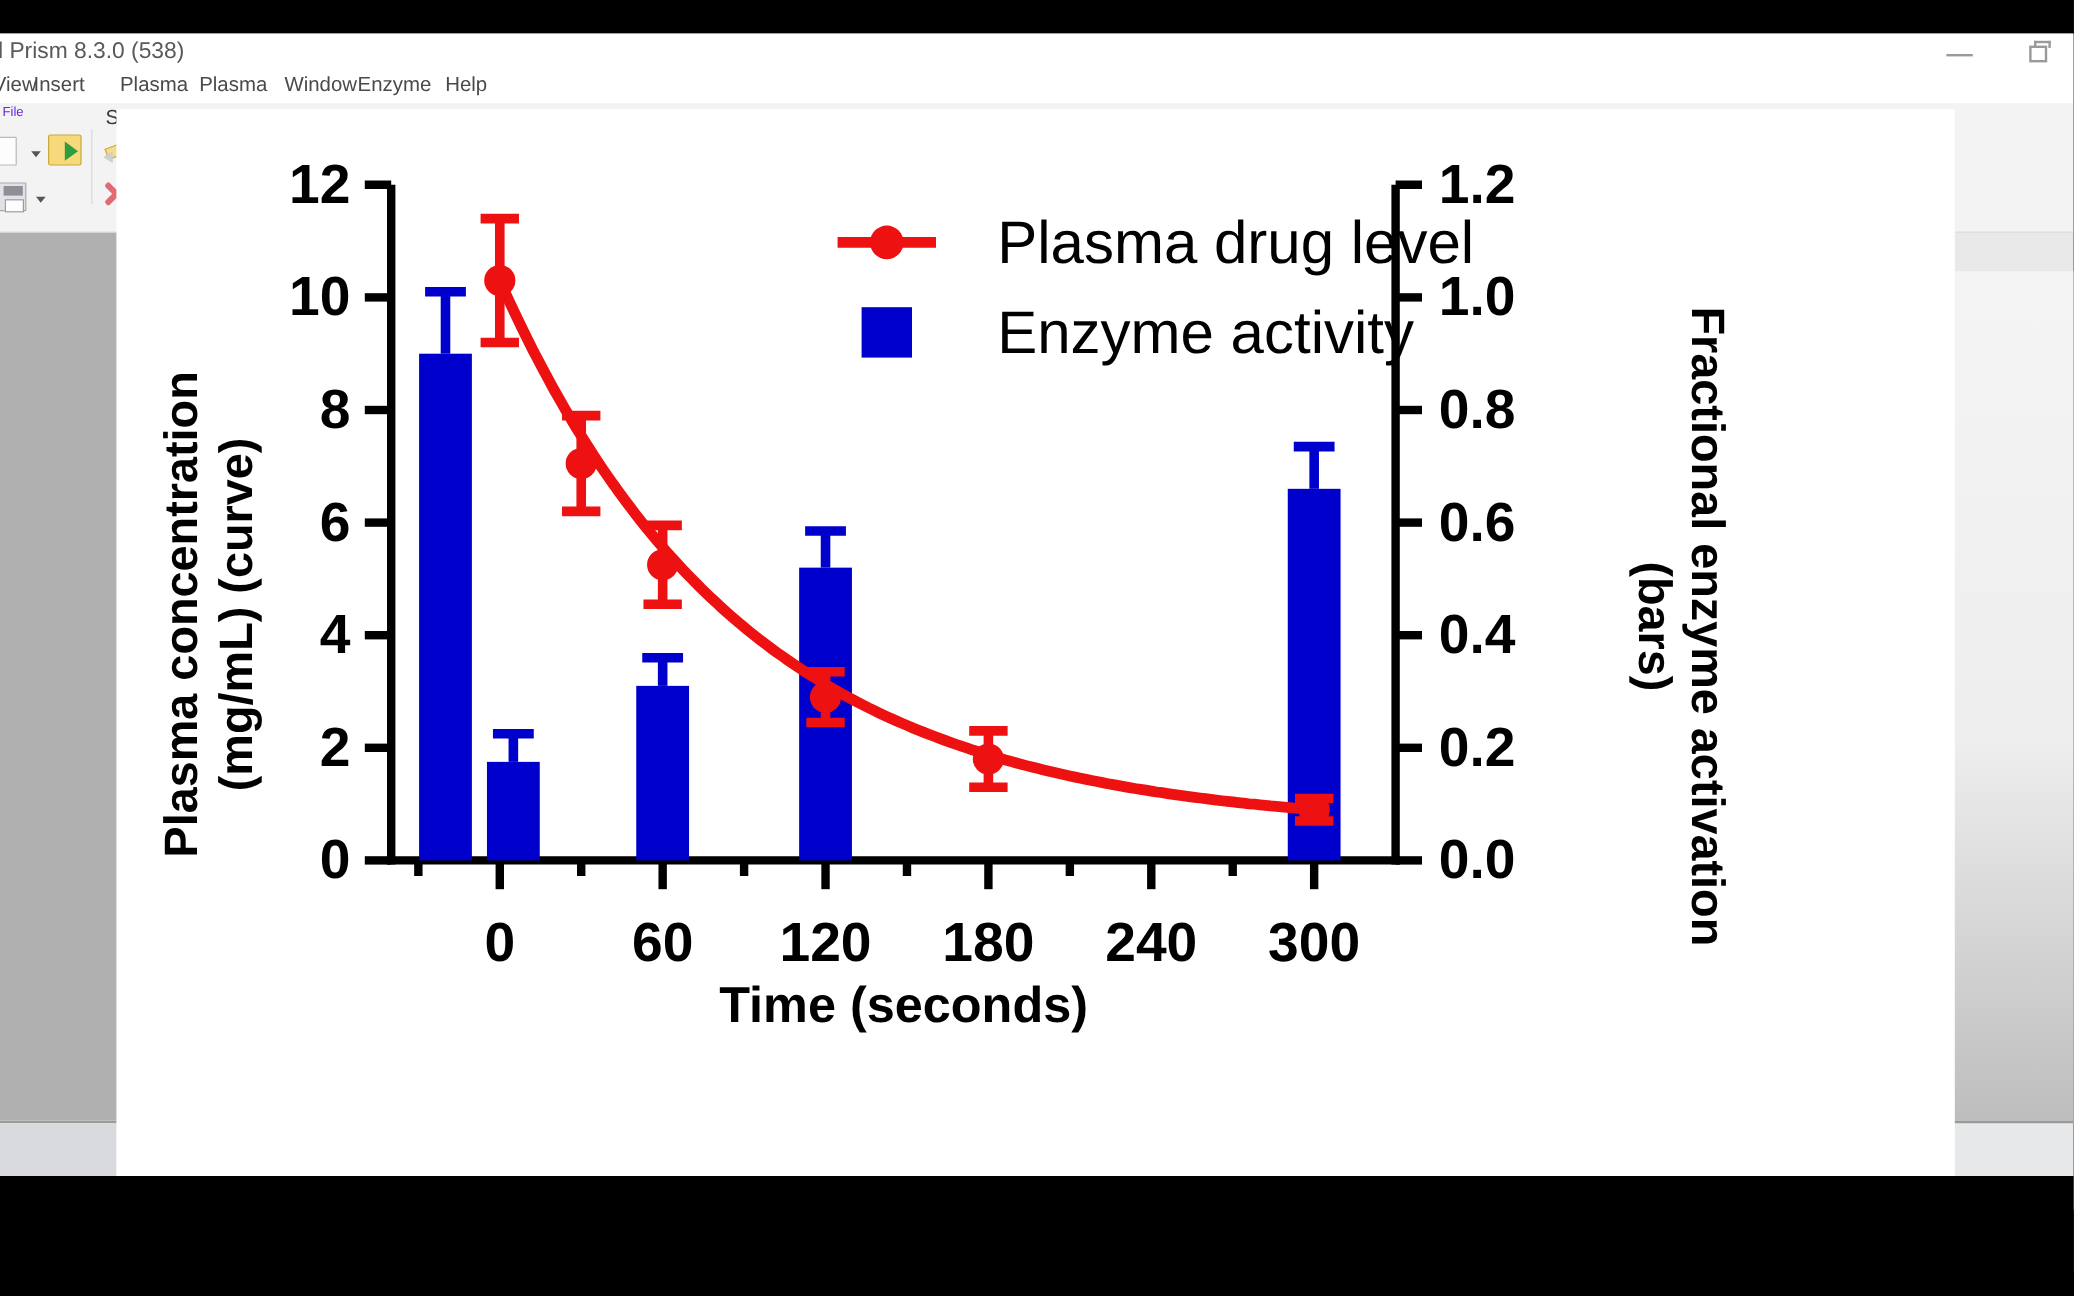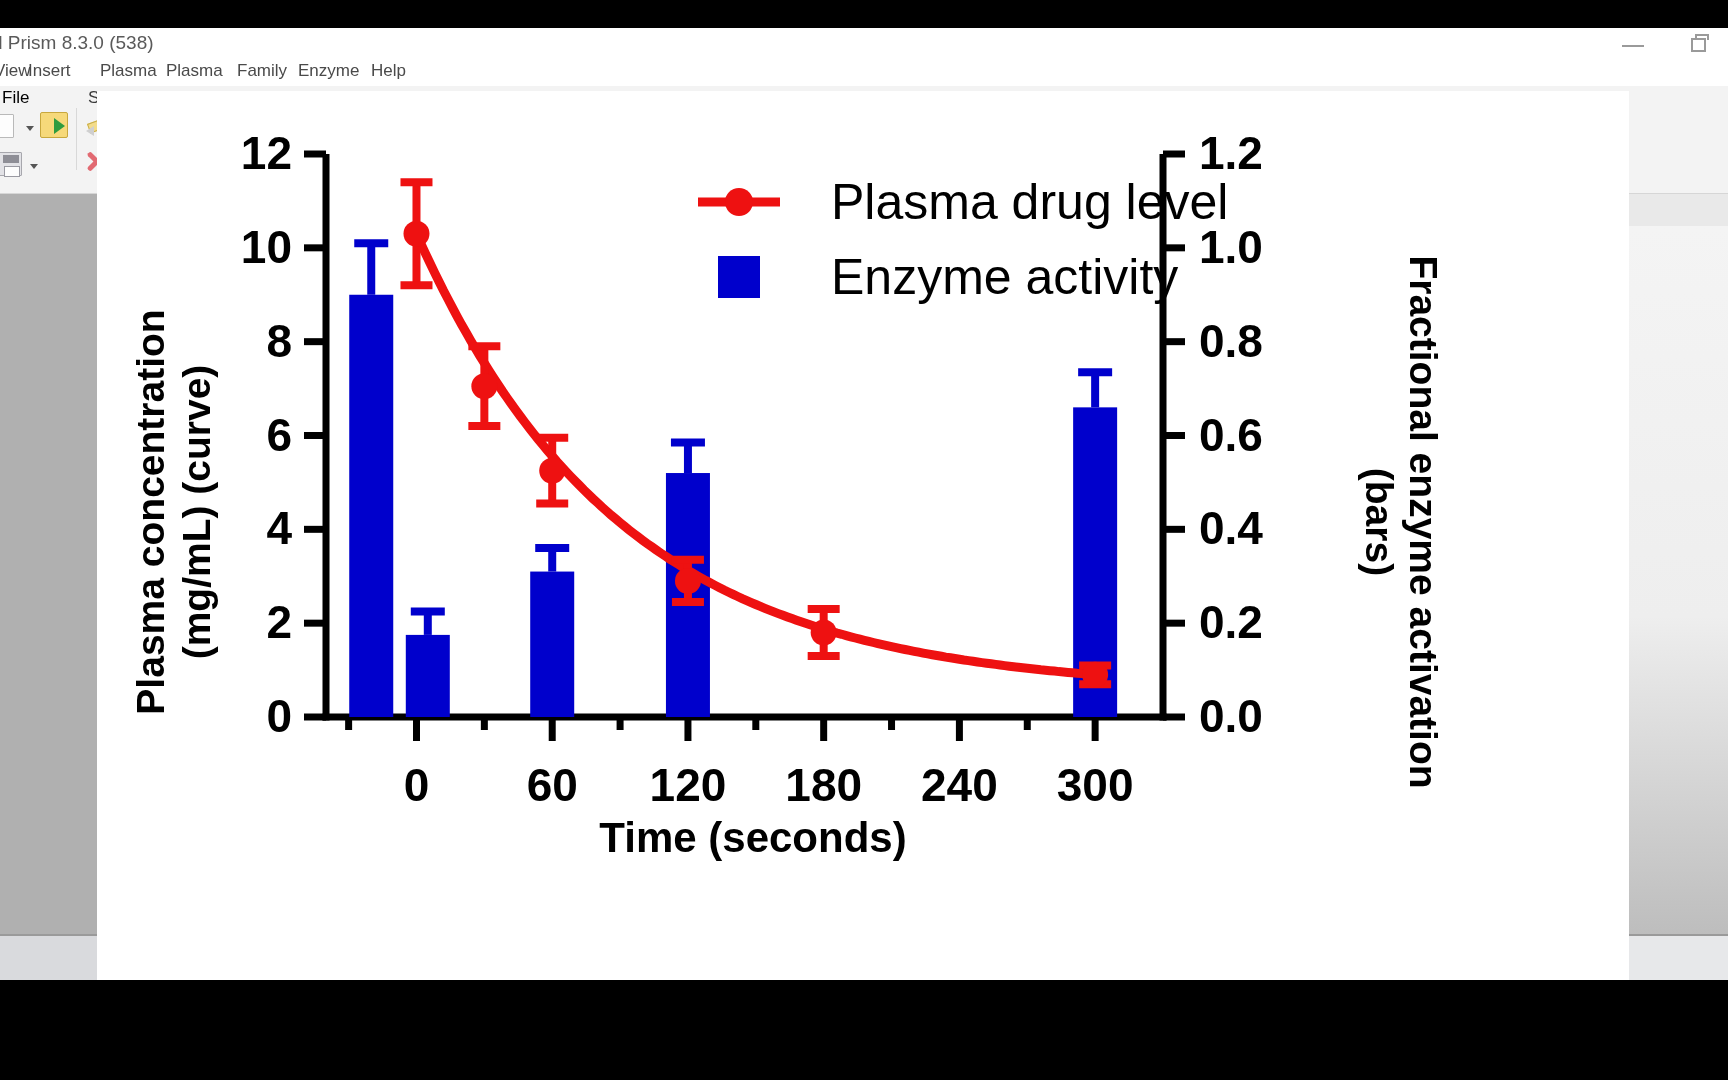--- a/index.html
+++ b/index.html
@@ -53,21 +53,21 @@
   }
 
   
   .ribbon {
     position: absolute; left: 0; top: 58px; width: 1728px; height: 108px;
     background: #f3f3f3;
     border-bottom: 1px solid #d6d6d6;
   }
   .ribbon-tab {
     position: absolute; left: 2px; top: 2px;
-    font-size: 17px; color: #000000;
+    font-size: 11px; color: #6d28d9;
   }
   .ribbon-tab2 {
     position: absolute; left: 88px; top: 2px;
     font-size: 17px; color: #3a3a3a;
   }
   .tb-sep {
     position: absolute; top: 22px; width: 1px; height: 62px; background: #d8d8d8;
   }
   .tb-ico { position: absolute; }
   .caret {
@@ -219,21 +219,21 @@
           <div class="rest-a"></div>
         </div>
       </div>
     </div>
 
     <div class="menubar">
       <div class="mi" style="left:-6px">View</div>
       <div class="mi" style="left:28px">Insert</div>
       <div class="mi" style="left:100px">Plasma</div>
       <div class="mi" style="left:166px">Plasma</div>
-      <div class="mi" style="left:237px">Family</div>
+      <div class="mi" style="left:237px">Window</div>
       <div class="mi" style="left:298px">Enzyme</div>
       <div class="mi" style="left:371px">Help</div>
     </div>
 
     <div class="chrome-line"></div>
     <div class="chrome-line-v"></div>
 
     <div class="ribbon">
       <div class="ribbon-tab">File</div>
       <div class="ribbon-tab2">S</div>

